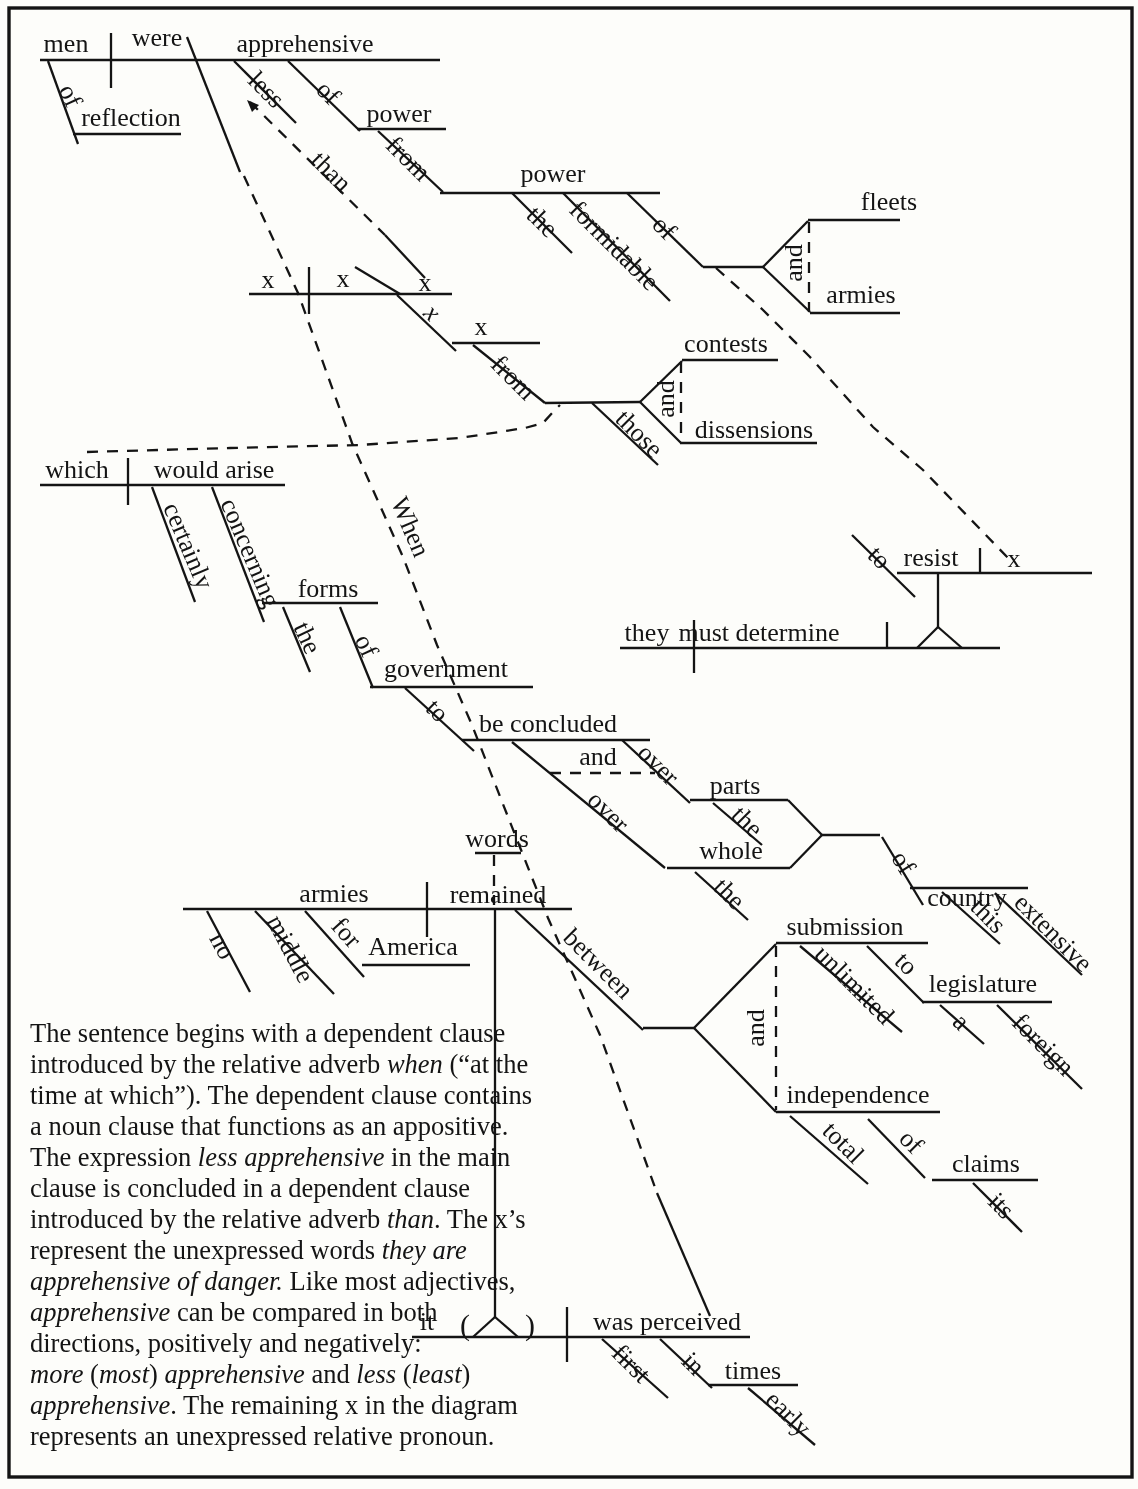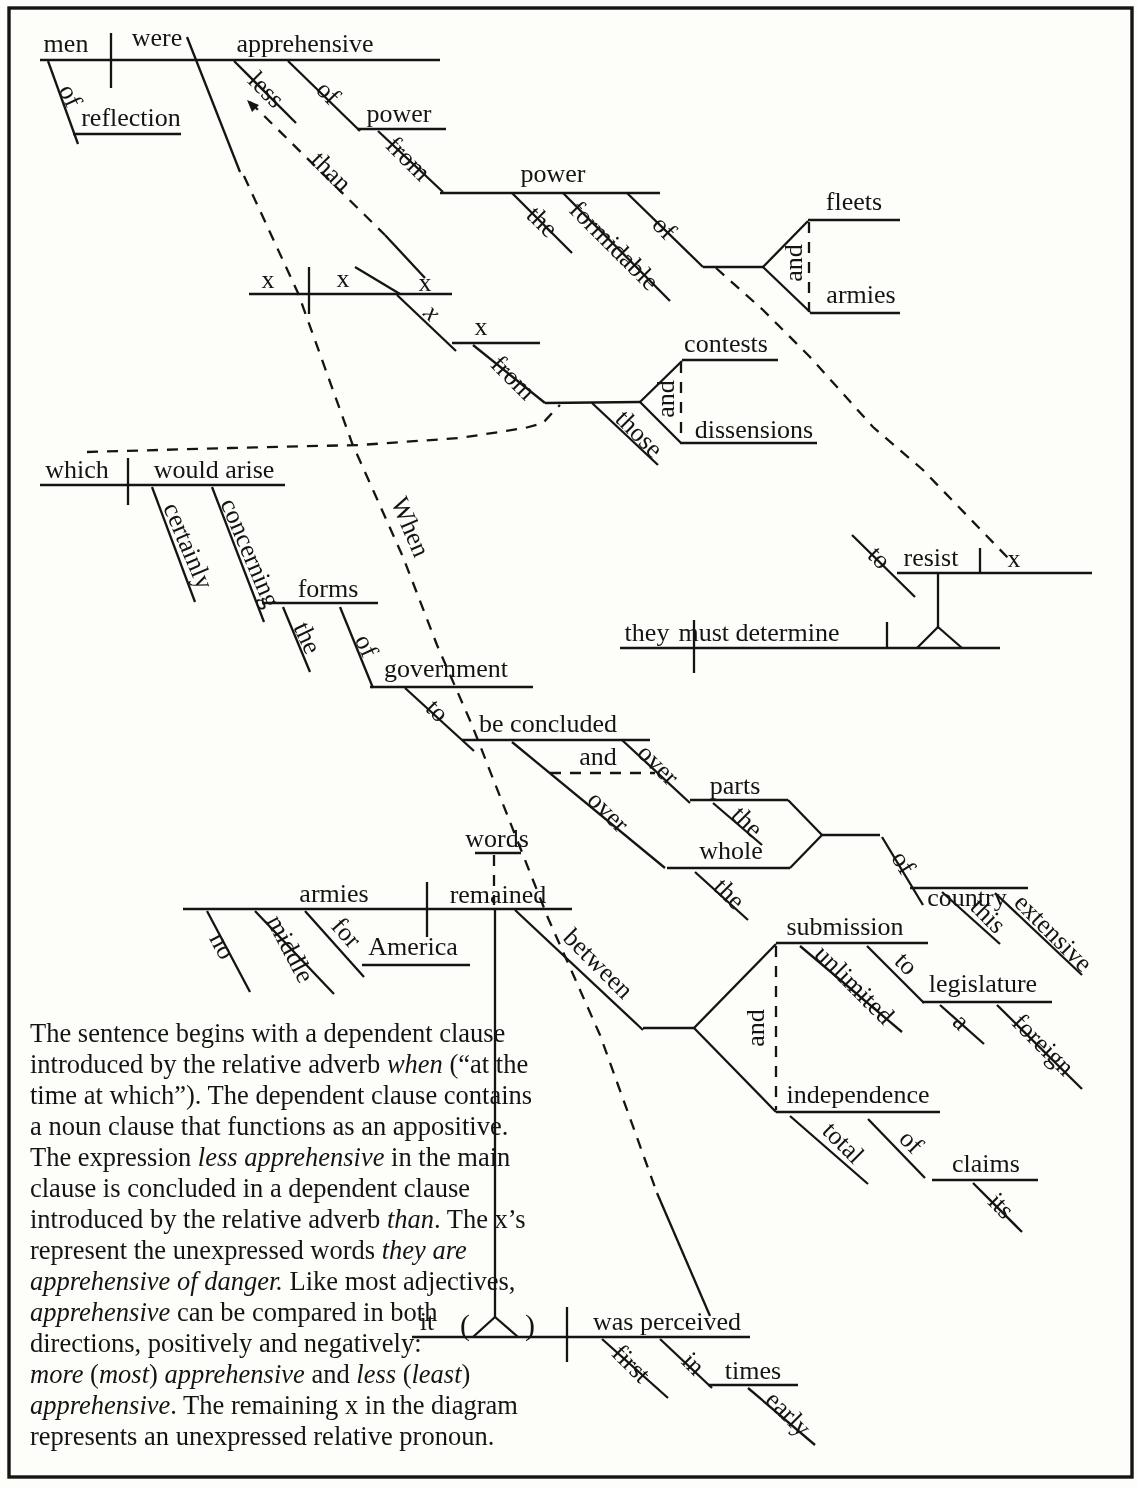--- a/index.html
+++ b/index.html
@@ -171,21 +171,21 @@
   <div class="lbl r65" style="left:70px;top:96px">of</div>
   <div class="lbl" style="left:131px;top:118px">reflection</div>
   <div class="lbl r45" style="left:266px;top:90px">less</div>
   <div class="lbl r45" style="left:328px;top:93px">of</div>
   <div class="lbl" style="left:399px;top:114px">power</div>
   <div class="lbl r45" style="left:408px;top:159px">from</div>
   <div class="lbl" style="left:553px;top:174px">power</div>
   <div class="lbl r45" style="left:542px;top:222px">the</div>
   <div class="lbl r45" style="left:614px;top:246px">formidable</div>
   <div class="lbl r45" style="left:664px;top:228px">of</div>
-  <div class="lbl" style="left:854px;top:202px">fleets</div>
+  <div class="lbl" style="left:889px;top:202px">fleets</div>
   <div class="lbl rn90" style="left:794px;top:263px">and</div>
   <div class="lbl" style="left:861px;top:295px">armies</div>
   <div class="lbl r45" style="left:331px;top:172px">than</div>
 
   <div class="lbl" style="left:268px;top:280px">x</div>
   <div class="lbl" style="left:343px;top:279px">x</div>
   <div class="lbl" style="left:425px;top:283px">x</div>
   <div class="lbl r45 it" style="left:432px;top:313px">x</div>
   <div class="lbl" style="left:481px;top:327px">x</div>
   <div class="lbl r45" style="left:513px;top:378px">from</div>

